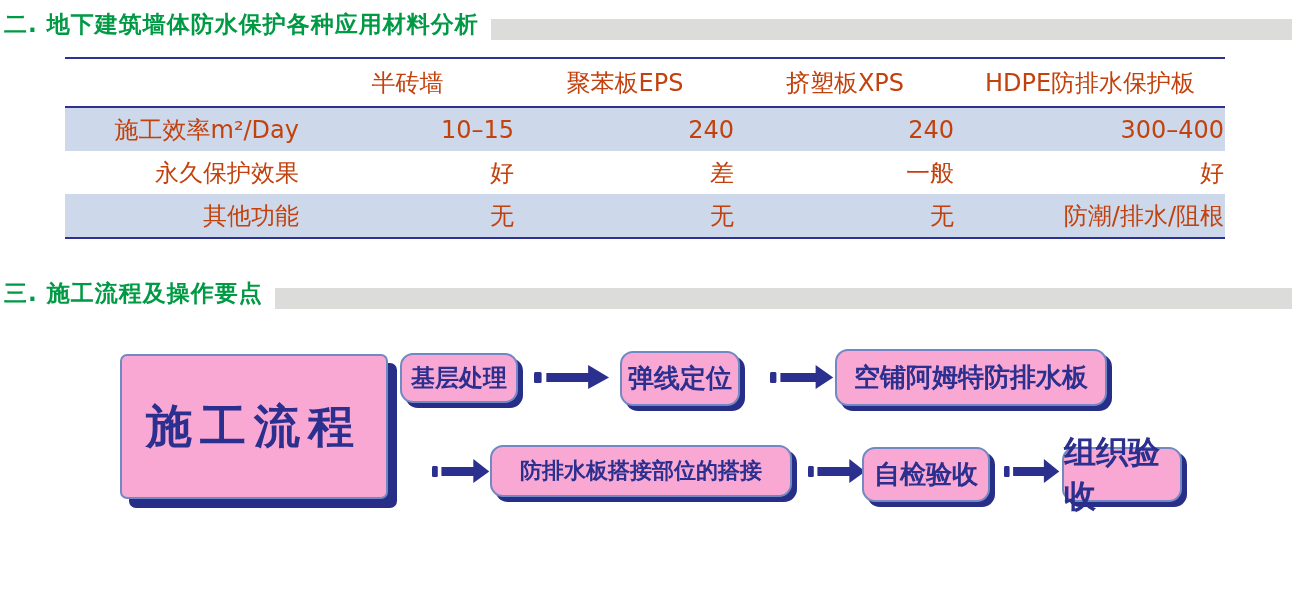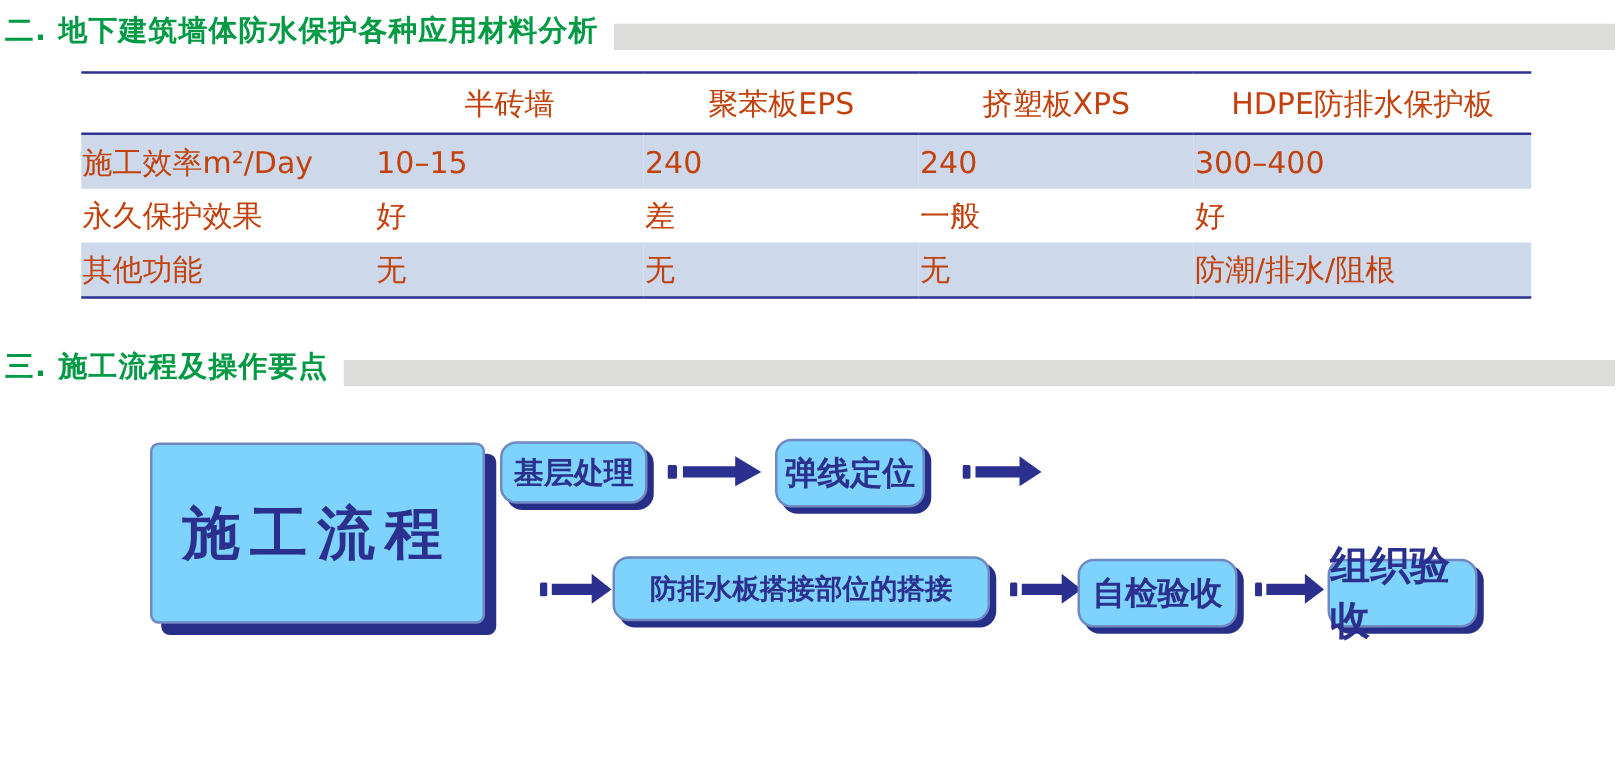--- a/index.html
+++ b/index.html
@@ -10,26 +10,26 @@
   .sec-heading { display:flex; align-items:flex-end; padding-left:4px; padding-right:6px; }
   .sec-heading .title { color:#009a45; font-size:23px; font-weight:bold; white-space:nowrap; letter-spacing:1px; }
   .sec-heading .bar { flex:1; height:21px; background:#dcdddb; margin-left:12px; }
   .sec1 { padding-top:9px; }
   .sec2 { margin-top:39px; }
 
   
   table.cmp { border-collapse:collapse; table-layout:fixed; width:1160px; margin:17px 0 0 65px;
               color:#c2410c; font-size:24px; border-top:2px solid #2e3192; border-bottom:2px solid #2e3192; }
   table.cmp th { font-weight:normal; height:45px; border-bottom:2px solid #2e3192; text-align:center; vertical-align:middle; }
-  table.cmp td { height:41px; text-align:left; vertical-align:middle;margin-top:32px; }
+  table.cmp td { height:41px; text-align:right; vertical-align:middle;margin-top:32px; }
   table.cmp tbody tr:nth-child(odd) { background:#cdd9ea; }
 
   
   .flow { position:relative; margin-top:18px; height:200px; }
-  .flow-box { position:absolute; background:#7dd3fc; border:2px solid #7089c2; border-radius:13px;
+  .flow-box { position:absolute; background:#f9a8d4; border:2px solid #7089c2; border-radius:13px;
               box-shadow:5px 5px 0 #272e87; color:#2b2f8e; font-weight:bold;
               display:flex; align-items:center; justify-content:center; box-sizing:border-box; }
   .flow-main { left:120px; top:27px; width:268px; height:145px; border-radius:7px;
                box-shadow:9px 9px 0 #272e87; font-size:46px; letter-spacing:8px; }
   .b-jiceng   { left:400px; top:26px; width:118px; height:50px; font-size:24px; }
   .b-tanxian  { left:620px; top:24px; width:120px; height:55px; font-size:26px; }
   .b-kongpu   { left:835px; top:22px; width:272px; height:57px; font-size:26px; }
   .b-dajie    { left:490px; top:118px; width:302px; height:52px; font-size:22px; }
   .b-zijian   { left:862px; top:120px; width:128px; height:55px; font-size:26px; }
   .b-zuzhi    { left:1062px; top:120px; width:120px; height:55px; font-size:32px; }
@@ -105,20 +105,21 @@
       <rect x="0" y="8" width="8" height="11" rx="1.5" fill="#2b2f8e"></rect>
       <rect x="13" y="9" width="47" height="9" fill="#2b2f8e"></rect>
       <polygon points="57,1 79,13.5 57,25" fill="#2b2f8e"></polygon>
     </svg>
     <div class="flow-box b-tanxian">弹线定位</div>
     <svg class="flow-arrow a2" viewBox="0 0 80 26" preserveAspectRatio="none">
       <rect x="0" y="8" width="8" height="11" rx="1.5" fill="#2b2f8e"></rect>
       <rect x="13" y="9" width="47" height="9" fill="#2b2f8e"></rect>
       <polygon points="57,1 79,13.5 57,25" fill="#2b2f8e"></polygon>
     </svg>
+    <div class="flow-box b-kongpu">空铺阿姆特防排水板</div>
 
     <svg class="flow-arrow a3" viewBox="0 0 80 26" preserveAspectRatio="none">
       <rect x="0" y="8" width="8" height="11" rx="1.5" fill="#2b2f8e"></rect>
       <rect x="13" y="9" width="47" height="9" fill="#2b2f8e"></rect>
       <polygon points="57,1 79,13.5 57,25" fill="#2b2f8e"></polygon>
     </svg>
     <div class="flow-box b-dajie">防排水板搭接部位的搭接</div>
     <svg class="flow-arrow a4" viewBox="0 0 80 26" preserveAspectRatio="none">
       <rect x="0" y="8" width="8" height="11" rx="1.5" fill="#2b2f8e"></rect>
       <rect x="13" y="9" width="47" height="9" fill="#2b2f8e"></rect>

